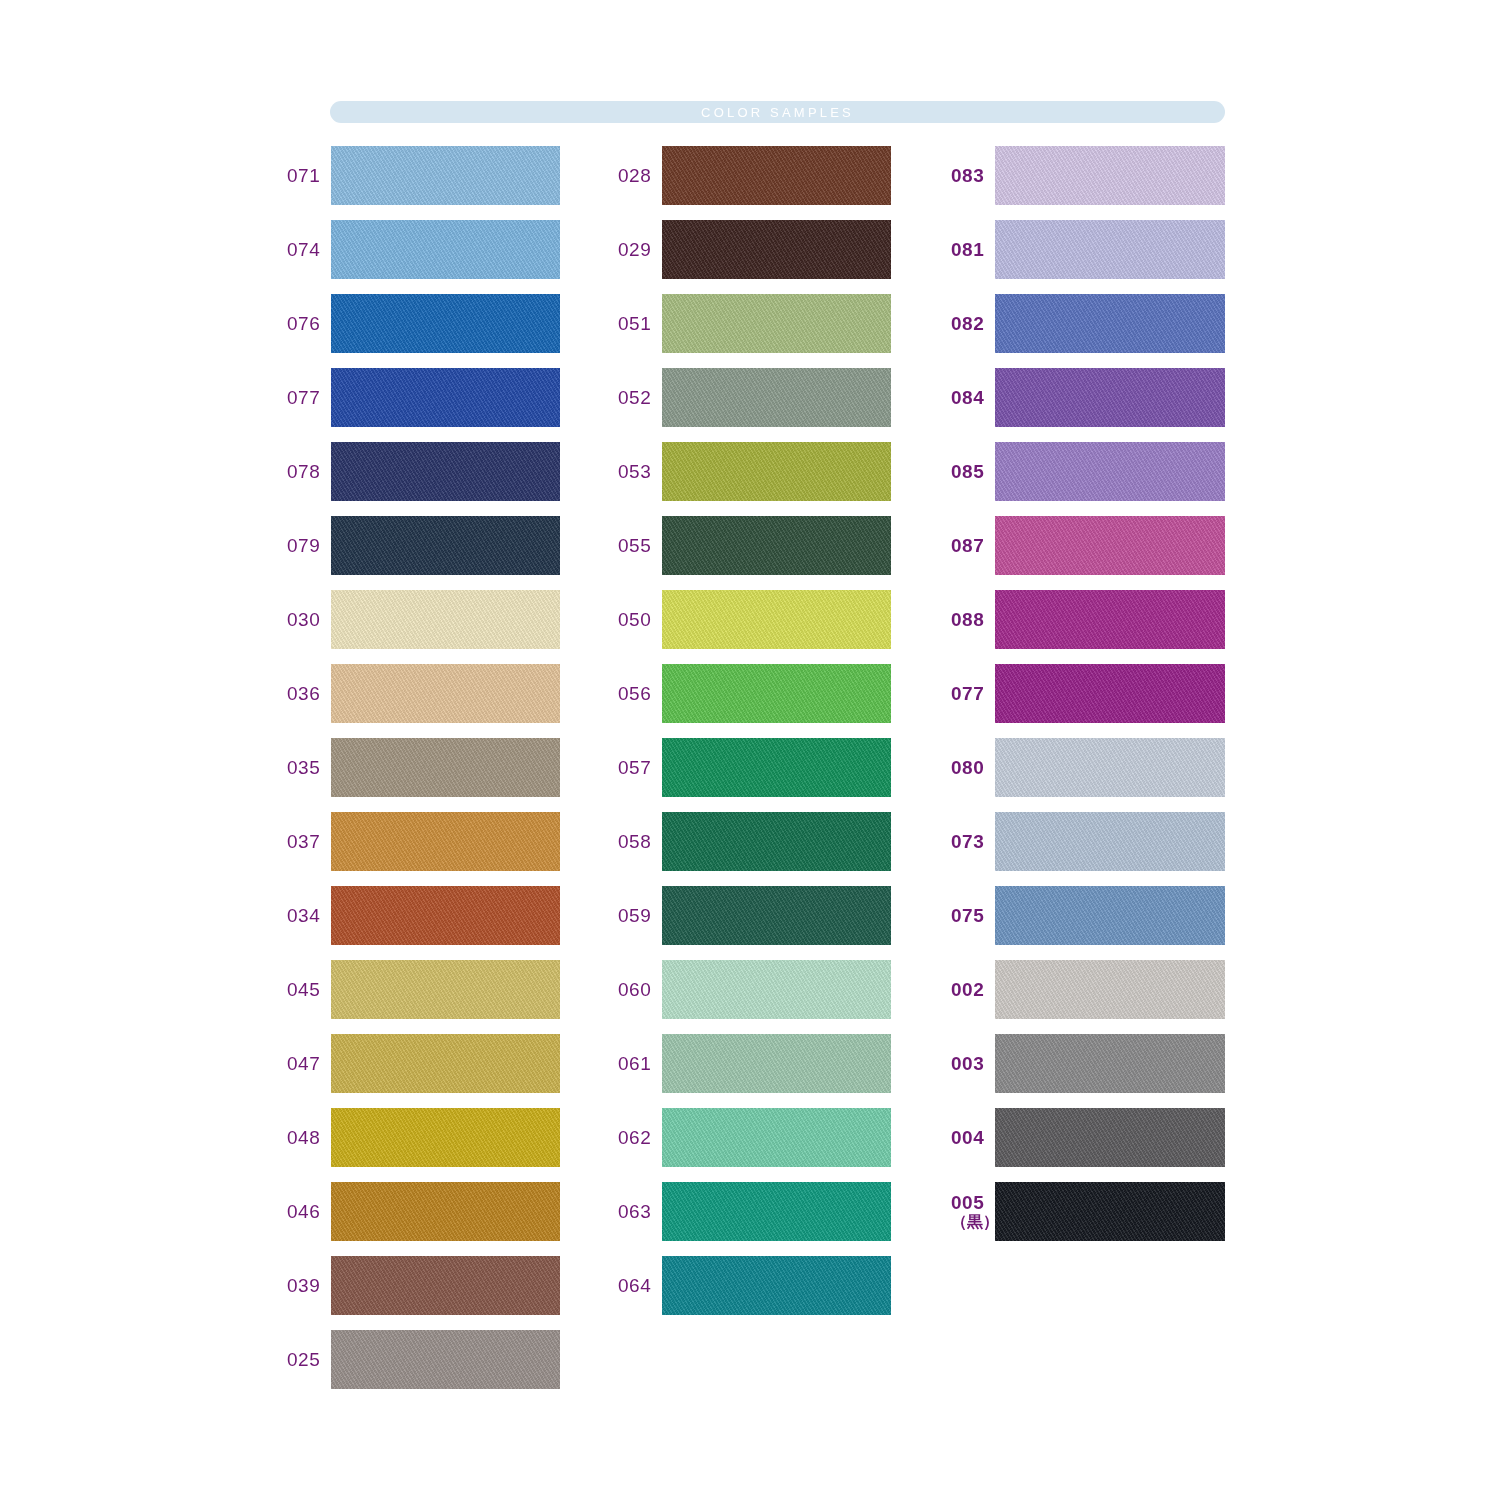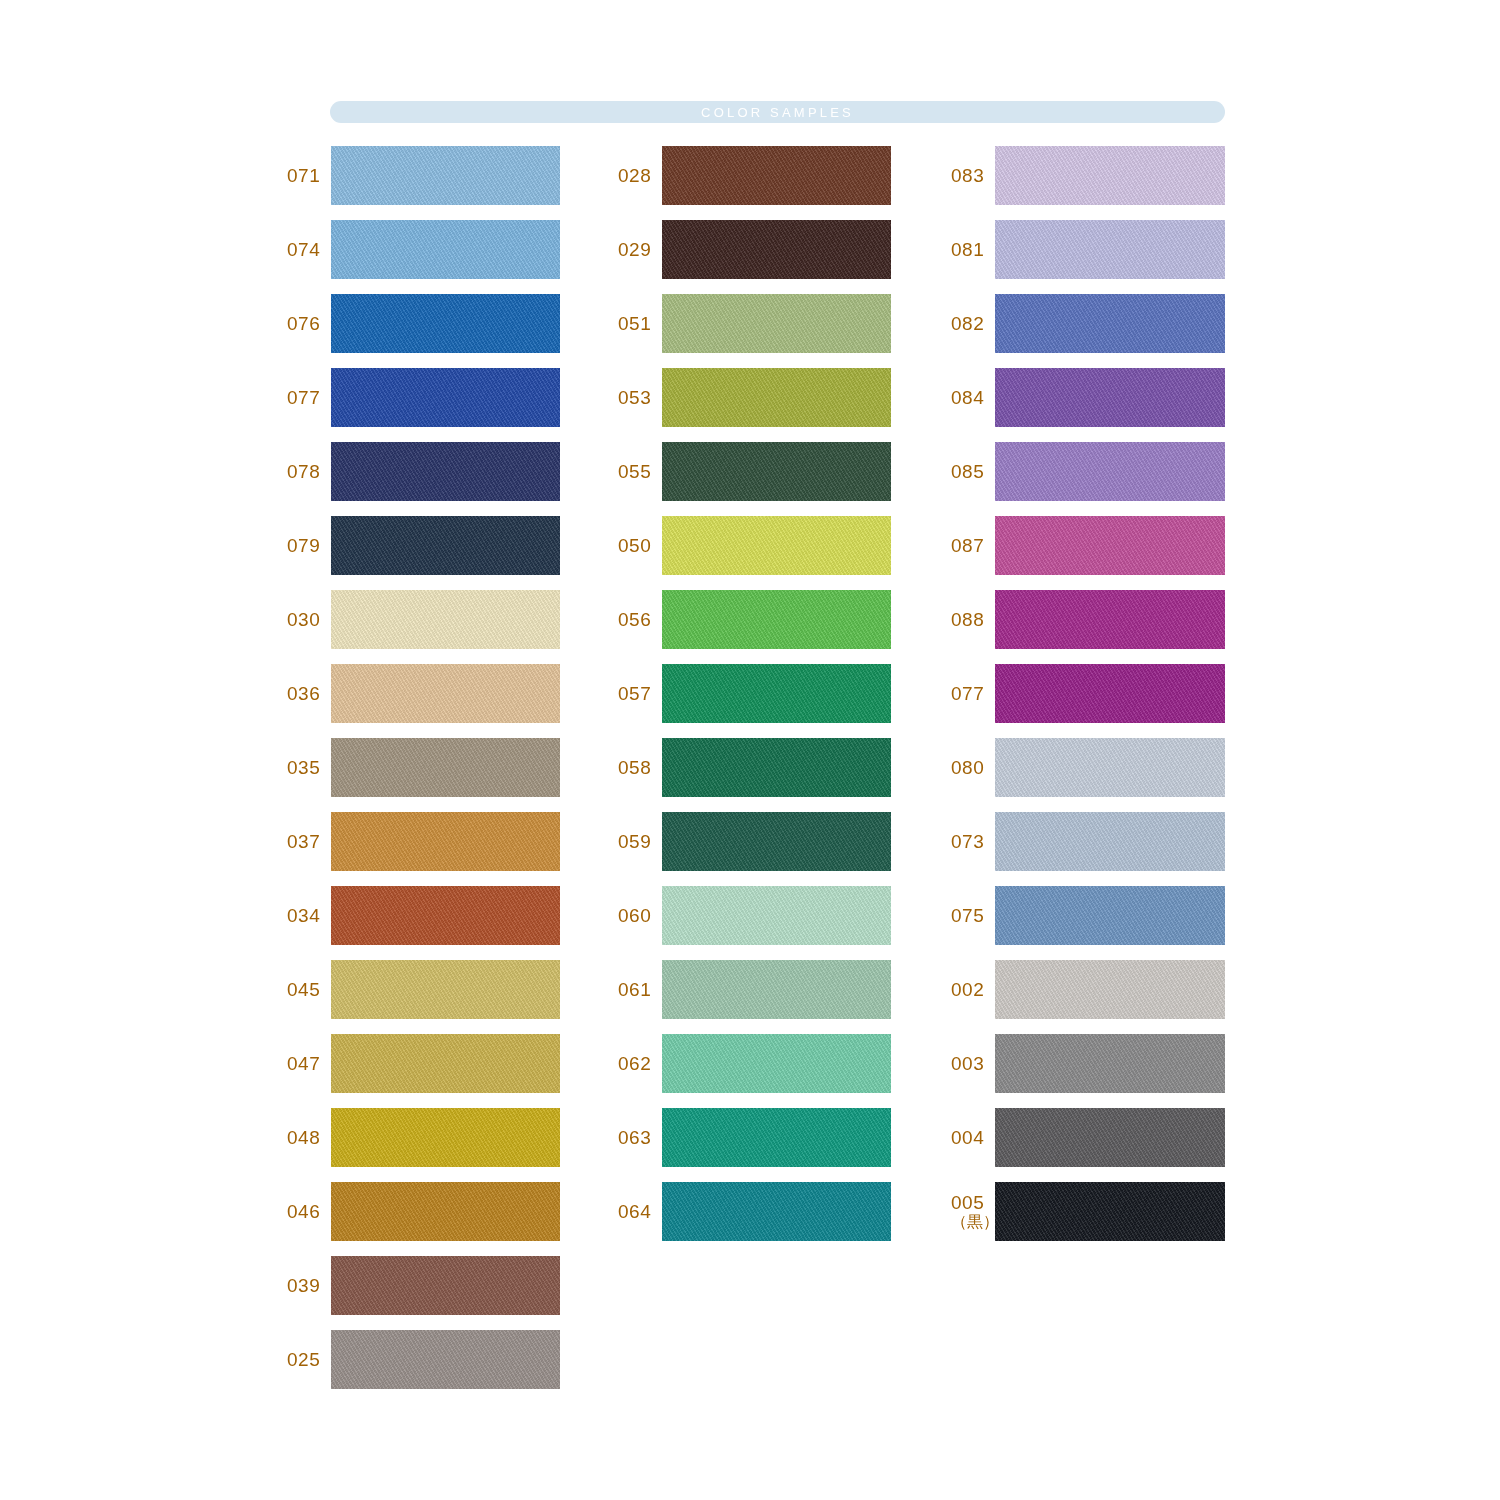--- a/index.html
+++ b/index.html
@@ -58,21 +58,21 @@
     display: flex;
     align-items: center;
     height: 59px;
     margin-bottom: 15px;
   }
 
   .swatch-label {
     width: 44px;
     flex: 0 0 44px;
     font-size: 19px;
-    color: #a16207;
+    color: #701a75;
     letter-spacing: 0.5px;
     line-height: 1.0;
     text-align: left;
     font-family: "Liberation Sans", "DejaVu Sans", sans-serif;
   }
   .swatch-label .sub {
     display: block;
     font-size: 16px;
     margin-top: 2px;
     letter-spacing: 0px;
@@ -106,21 +106,21 @@
     inset: 0;
     background-image:
       repeating-linear-gradient(-32deg,
         rgba(255,255,255,0.045) 0px,
         rgba(255,255,255,0.045) 1px,
         rgba(0,0,0,0.03) 1px,
         rgba(0,0,0,0.03) 2px);
     pointer-events: none;
   }
 
-  .col3 .swatch-label { width: 44px; flex: 0 0 44px; }
+  .col3 .swatch-label { width: 44px; flex: 0 0 44px; font-weight: bold; }
   .col3 .swatch-chip  { width: 230px; flex: 0 0 230px; }
 </style>
 </head>
 <body style="background: rgb(255, 255, 255);">
 
 <div id="sheet">
 
   <div id="header-bar">
     <span id="header-title">COLOR SAMPLES</span>
   </div>
@@ -202,20 +202,24 @@
       </div>
       <div class="swatch-row">
         <div class="swatch-label">029</div>
         <div class="swatch-chip" style="background: rgb(61, 36, 32);"></div>
       </div>
       <div class="swatch-row">
         <div class="swatch-label">051</div>
         <div class="swatch-chip" style="background: rgb(168, 190, 129);"></div>
       </div>
       <div class="swatch-row">
+        <div class="swatch-label">052</div>
+        <div class="swatch-chip" style="background: rgb(139, 155, 141);"></div>
+      </div>
+      <div class="swatch-row">
         <div class="swatch-label">053</div>
         <div class="swatch-chip" style="background: rgb(166, 177, 59);"></div>
       </div>
       <div class="swatch-row">
         <div class="swatch-label">055</div>
         <div class="swatch-chip" style="background: rgb(48, 80, 60);"></div>
       </div>
       <div class="swatch-row">
         <div class="swatch-label">050</div>
         <div class="swatch-chip" style="background: rgb(216, 224, 85);"></div>

